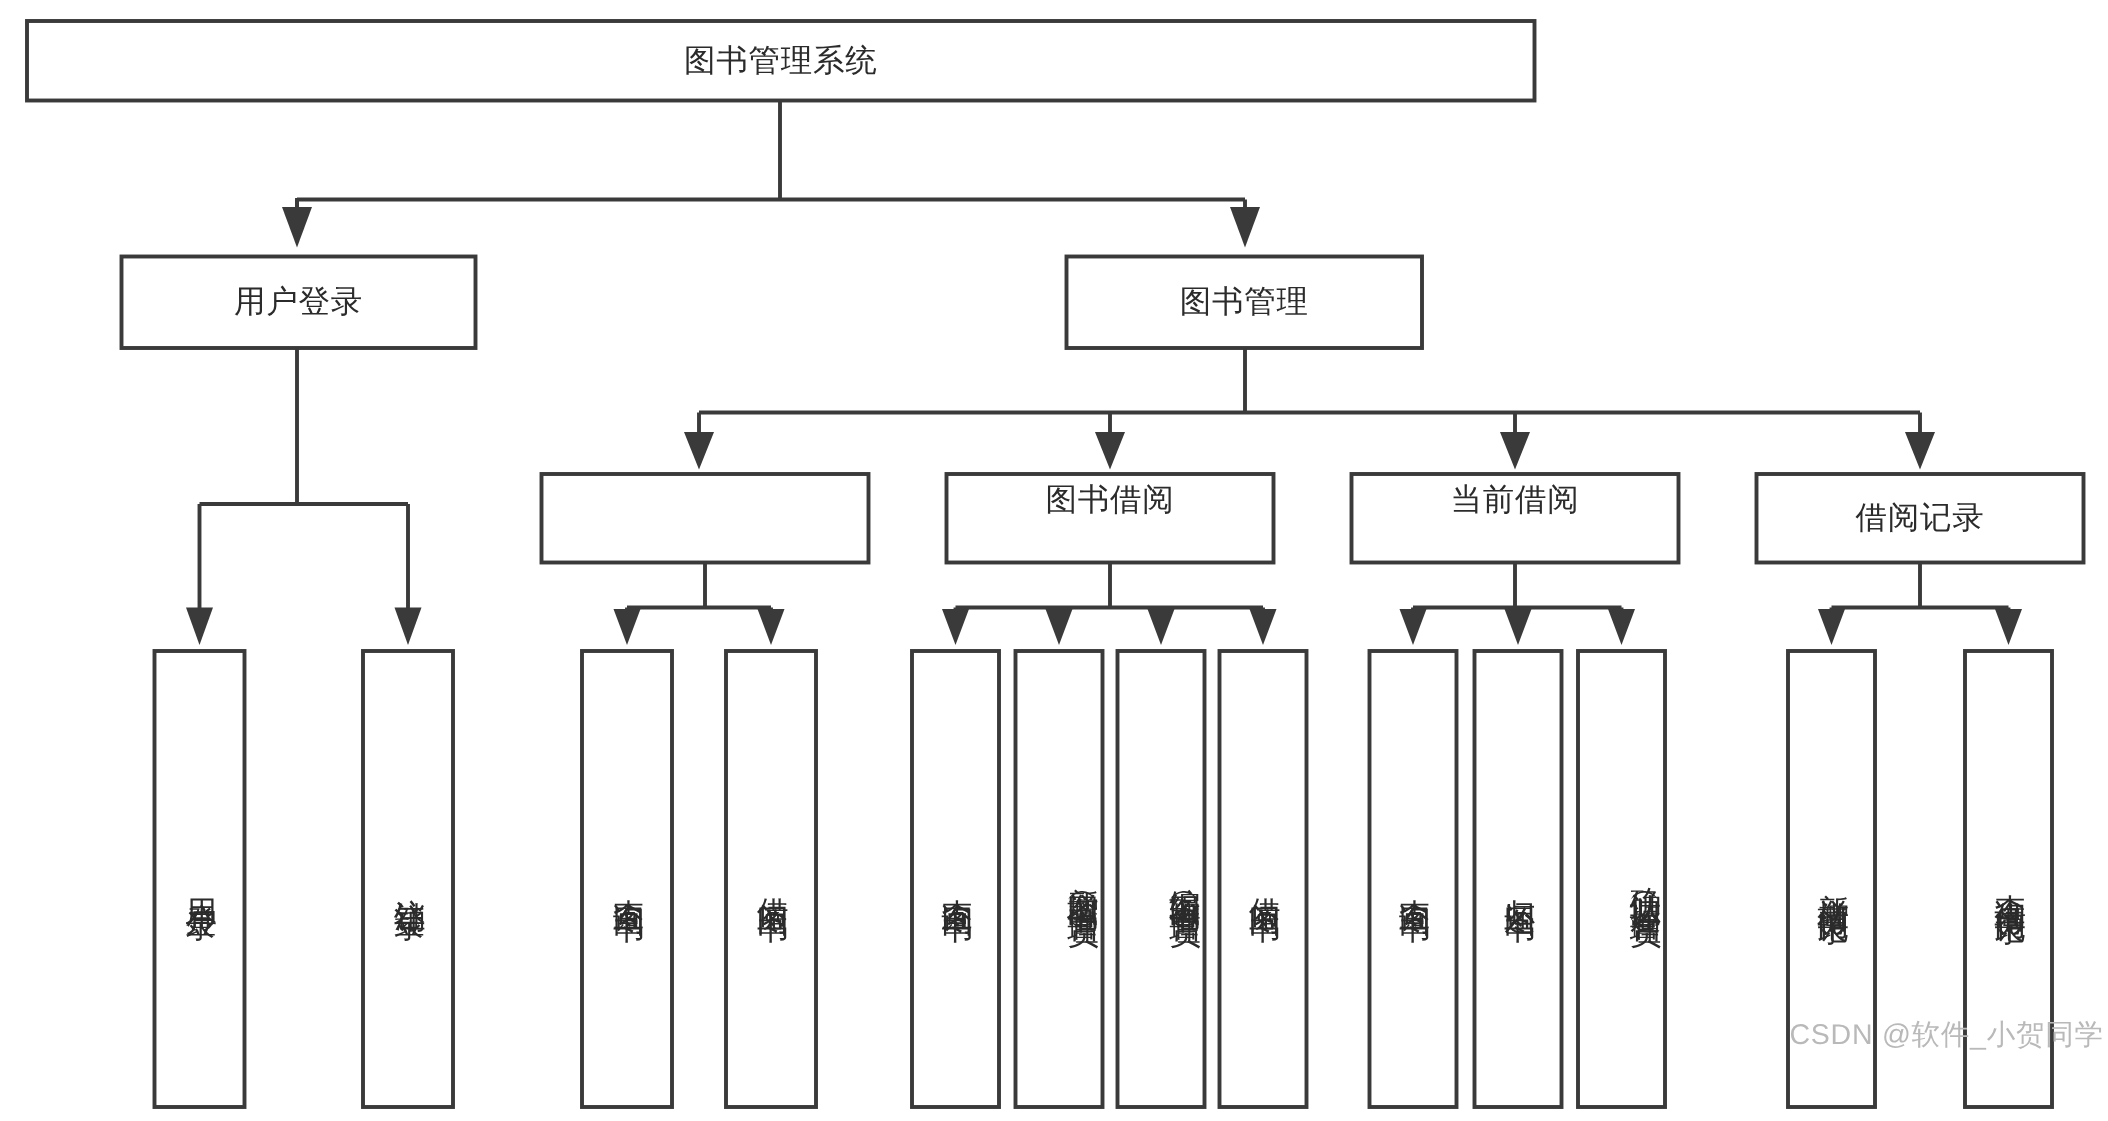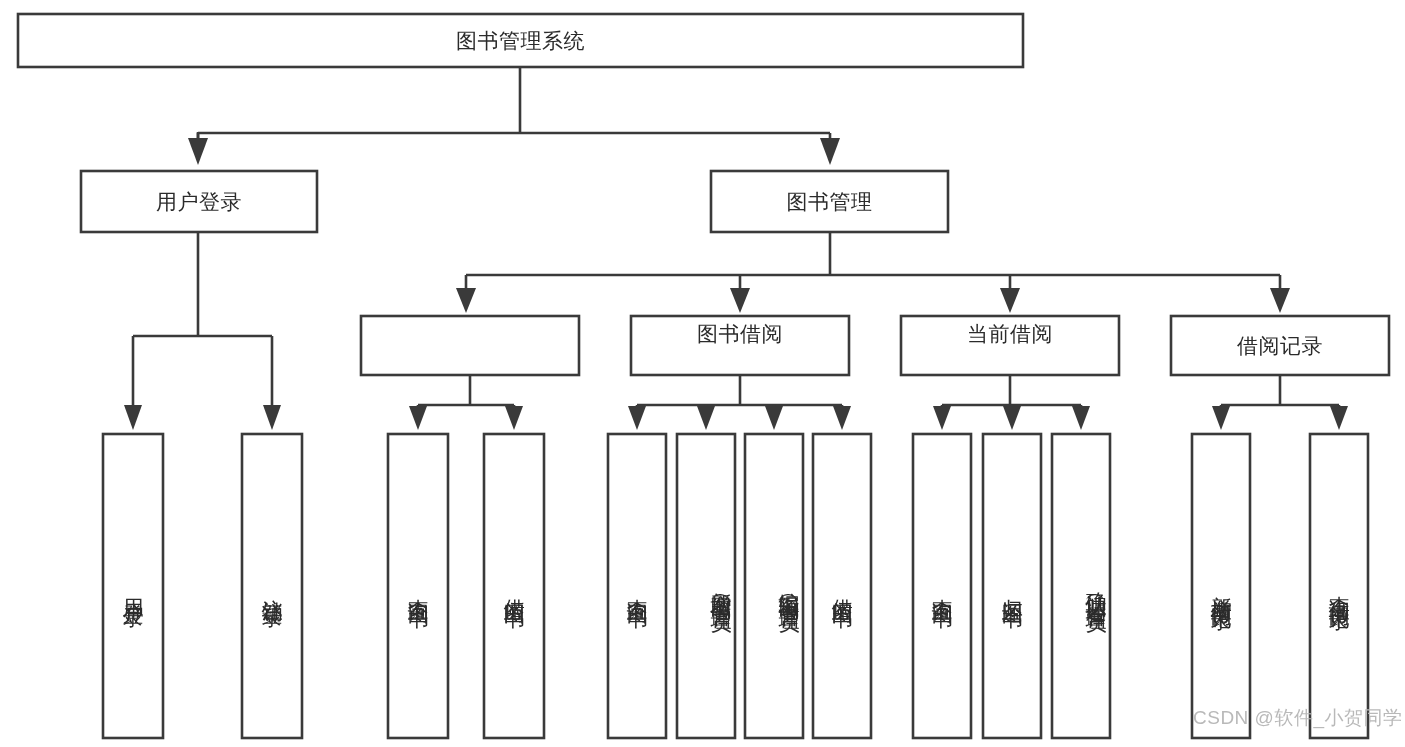--- a/index.html
+++ b/index.html
@@ -195,15 +195,15 @@
   <div class="node-label vertical topalign" style="left:745px; top:434px; width:58px; height:304px;">编辑图书（管理员）</div>
   <div class="node-label vertical" style="left:813px; top:434px; width:58px; height:304px; align-items:center;">借阅图书</div>
 
   <div class="node-label vertical" style="left:913px; top:434px; width:58px; height:304px; align-items:center;">查询图书</div>
   <div class="node-label vertical" style="left:983px; top:434px; width:58px; height:304px; align-items:center;">归还图书</div>
   <div class="node-label vertical topalign" style="left:1052px; top:434px; width:58px; height:304px;">确认归还（管理员）</div>
 
   <div class="node-label vertical" style="left:1192px; top:434px; width:58px; height:304px; align-items:center;">新增借阅记录</div>
   <div class="node-label vertical" style="left:1310px; top:434px; width:58px; height:304px; align-items:center;">查询借阅记录</div>
 
-  <div class="watermark" style="left:1193px; top:705px;">CSDN @软件_小贺同学</div>
+  <div class="watermark" style="left:1193px; top:677px;">CSDN @软件_小贺同学</div>
 
 </div>
 
 </body></html>

